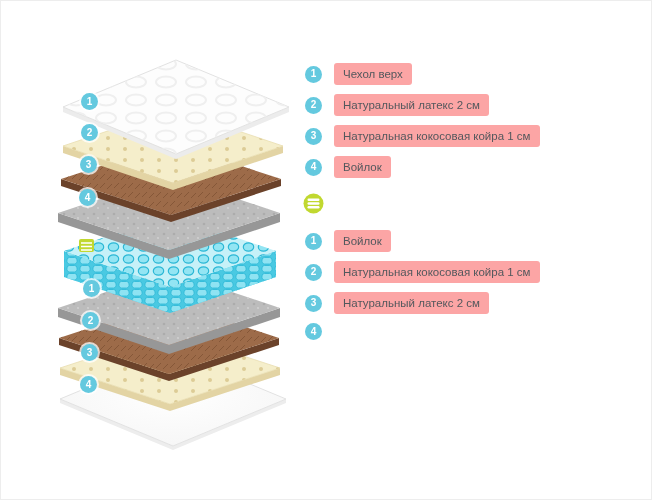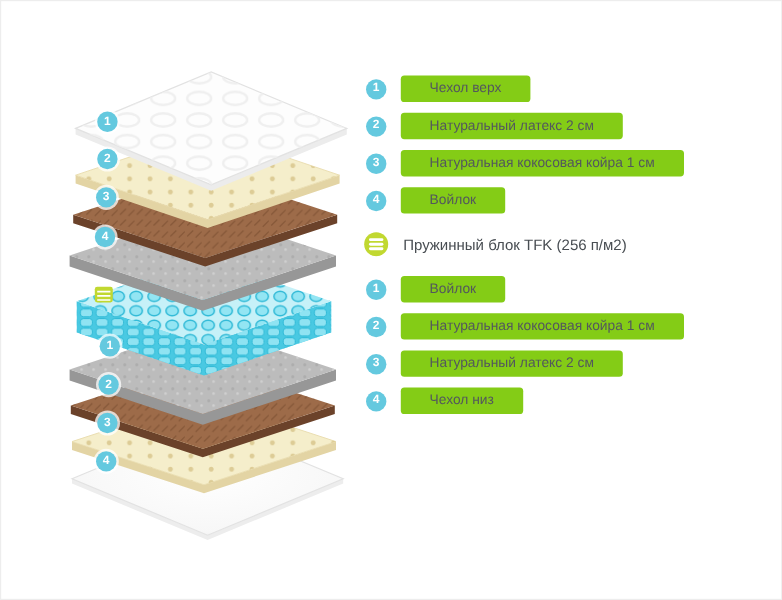--- a/index.html
+++ b/index.html
@@ -23,22 +23,22 @@
     margin:0 0 13px 21px;line-height:15px;
   }
   .legend-title.second{margin-top:17px;}
   .lrow{display:flex;align-items:center;margin-bottom:9px;}
   .lbadge{
     flex:0 0 17px;width:17px;height:17px;border-radius:50%;
     background:#64c9df;color:#fff;font-size:10px;font-weight:700;
     display:flex;align-items:center;justify-content:center;line-height:1;
   }
   .lbar{
-    margin-left:12px;background:#84cc16;border-radius:3px;
-    padding:5px 24px;font-size:11.5px;color:#53585d;line-height:12px;
+    margin-left:12px;background:#fca5a5;border-radius:3px;
+    padding:5px 9px;font-size:11.5px;color:#53585d;line-height:12px;
     white-space:nowrap;
   }
   .spring-row{display:flex;align-items:center;margin:15px 0 16px;}
   .spring-icon{flex:0 0 21px;width:21px;height:21px;position:relative;left:-2px;}
   .spring-label{margin-left:10px;font-size:12.5px;color:#484d52;white-space:nowrap;}
 </style>
 </head>
 <body>
 
 <div class="canvas">
@@ -160,35 +160,33 @@
       <div class="lbar">Войлок</div>
     </div>
 
     <div class="spring-row">
       <svg class="spring-icon" width="21" height="21" viewBox="0 0 21 21">
         <circle cx="10.5" cy="10.5" r="10" fill="#c1d830"></circle>
         <rect x="4.5" y="5.5" width="12" height="2.4" rx="1.2" fill="#ffffff"></rect>
         <rect x="4.5" y="9.3" width="12" height="2.4" rx="1.2" fill="#ffffff"></rect>
         <rect x="4.5" y="13.1" width="12" height="2.4" rx="1.2" fill="#ffffff"></rect>
       </svg>
-      <div class="spring-label">Пружинный блок TFK (256 п/м2)</div>
     </div>
 
 
     <div class="lrow">
       <div class="lbadge">1</div>
       <div class="lbar">Войлок</div>
     </div>
     <div class="lrow">
       <div class="lbadge">2</div>
       <div class="lbar">Натуральная кокосовая койра 1 см</div>
     </div>
     <div class="lrow">
       <div class="lbadge">3</div>
       <div class="lbar">Натуральный латекс 2 см</div>
     </div>
     <div class="lrow">
       <div class="lbadge">4</div>
-      <div class="lbar">Чехол низ</div>
     </div>
 
   </div>
 </div>
 
 </body></html>

